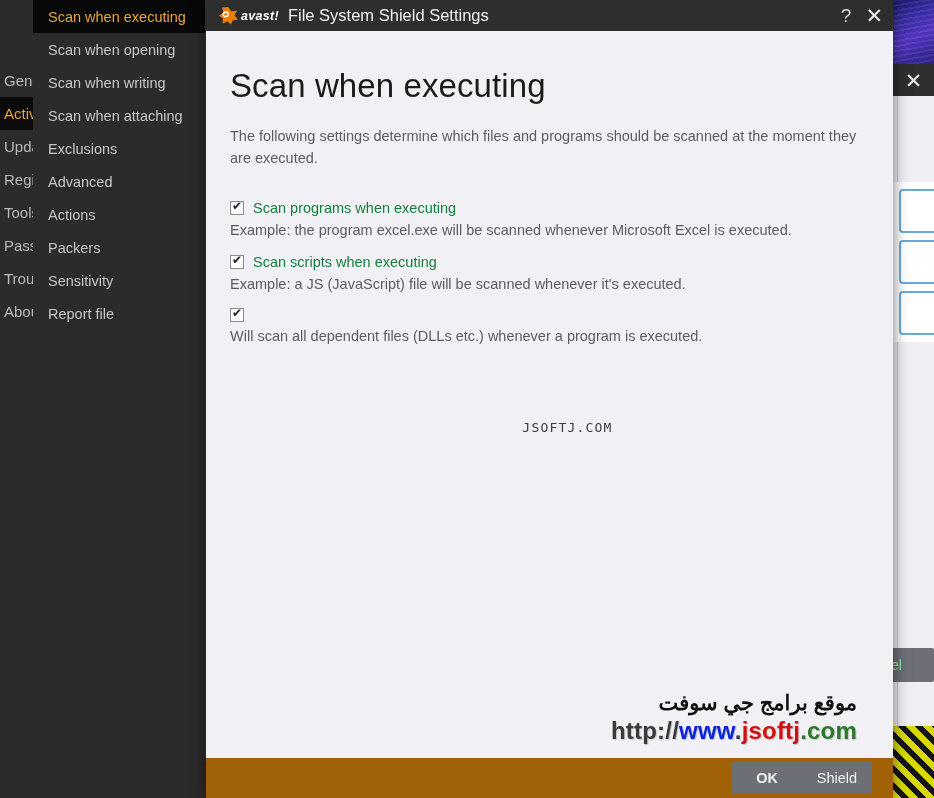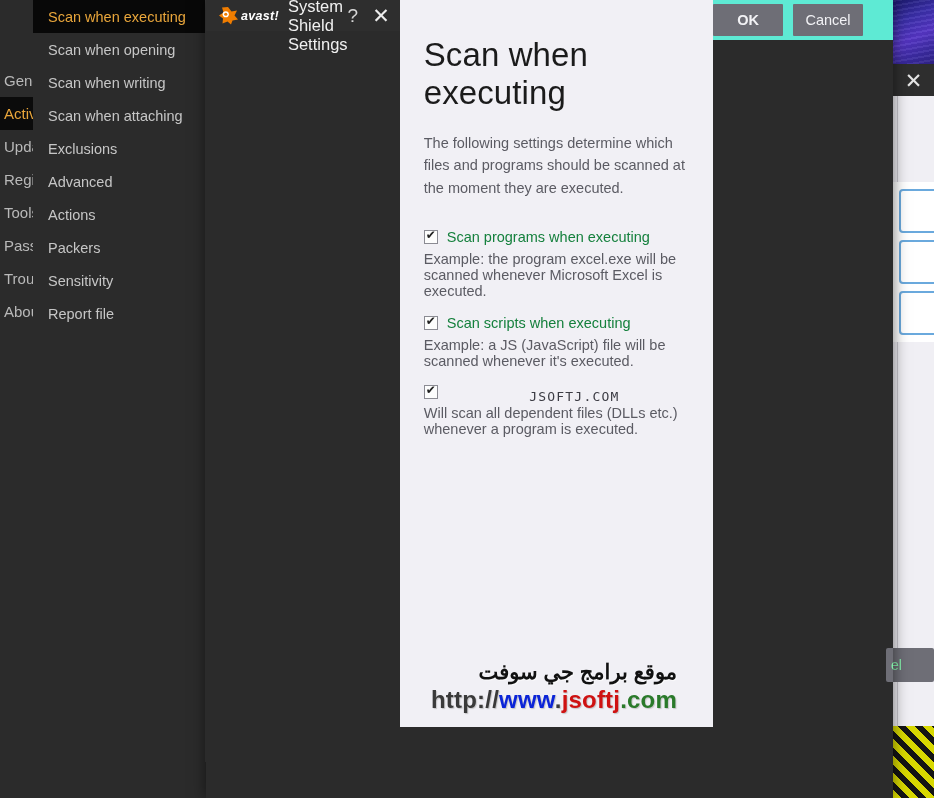--- a/index.html
+++ b/index.html
@@ -76,21 +76,21 @@
   .menu-item {
     height:33px; display:flex; align-items:center;
     padding-left:15px; color:#c6c6c6; font-size:14.5px;
     white-space:nowrap;
   }
   .menu-item.selected { background:#080808; color:#e9a63b; }
 
   
   .dialog {
     position:absolute; left:206px; top:0; width:687px; height:798px;
-    z-index:30; display:flex; flex-direction:row;
+    z-index:30; display:flex; flex-direction:column;
     box-shadow:0 0 14px rgba(0,0,0,.55);
   }
   .dialog-titlebar {
     height:31px; background:#2e2e2e; display:flex; align-items:center;
     padding:0 10px 0 12px; flex:0 0 31px;
   }
   .avast-logo { display:flex; align-items:center; gap:2px; margin-right:9px; }
   .avast-ball { position:relative; width:21px; height:19px; }
   .avast-text {
     color:#fff; font-size:12.5px; font-weight:bold; font-style:italic;
@@ -99,22 +99,22 @@
   .dialog-title { color:#f0f0f0; font-size:16.5px; }
   .title-actions { margin-left:auto; display:flex; align-items:center; gap:14px; }
   .title-actions .help { color:#d8d8d8; font-size:19px; line-height:1; }
   .title-actions .close { color:#ececec; font-size:21px; line-height:1; }
 
   .dialog-body {
     background:#f1f0f5; flex:1 1 auto; position:relative; overflow:hidden;
     height:727px;
   }
   .dialog-footer {
-    height:40px; background:#5eead4; display:flex; align-items:center;
-    justify-content:flex-end; gap:10px; padding-right:30px; flex:0 0 40px;
+    height:40px; background:#a16207; display:flex; align-items:center;
+    justify-content:flex-end; padding-right:21px; flex:0 0 40px;
   }
   .btn {
     width:70px; height:32px; background:#6e6e76; color:#f2f2f5;
     border:none; font-size:14.5px; border-radius:1px;
     font-family:"Liberation Sans", sans-serif; cursor:pointer;
   }
   .btn.ok { font-weight:bold; }
 
   
   .content { padding:36px 26px 0 24px; }
@@ -266,15 +266,15 @@
     <div class="wm-block">
       <div class="wm-ar">موقع برامج جي سوفت</div>
       <div class="wm-url">
         <span class="p1">http://</span><span class="p2">www</span><span class="p1">.</span><span class="p3">jsoftj</span><span class="p4">.com</span>
       </div>
     </div>
   </div>
 
   <footer class="dialog-footer">
     <button class="btn ok">OK</button>
-    <button class="btn cancel">Cancel</button>
+    <button class="btn cancel">Shield</button>
   </footer>
 </section>
 
 </body></html>

